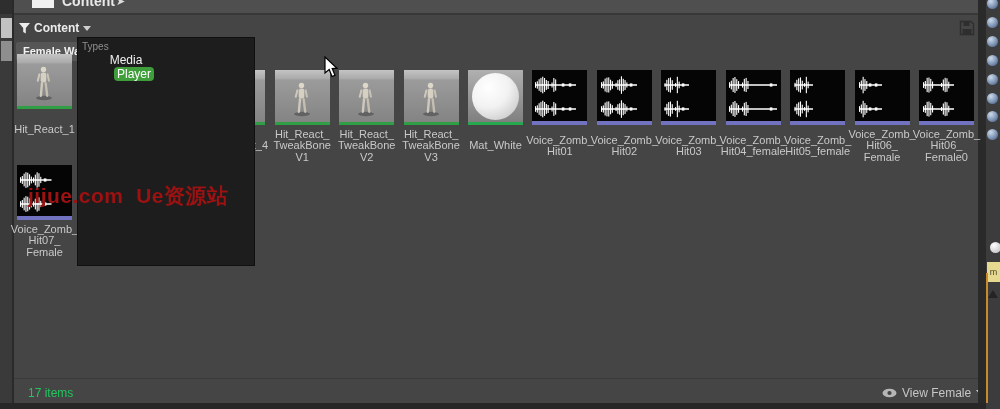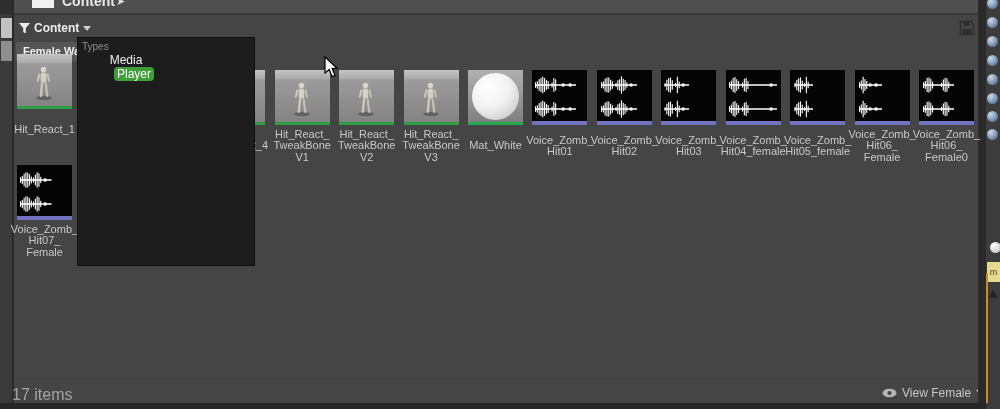--- a/index.html
+++ b/index.html
@@ -57,21 +57,21 @@
   .dd-header{position:absolute;left:4px;top:3px;font-size:10px;color:#8f8f8f;}
   .dd-item{position:absolute;left:20px;top:15px;font-size:12px;color:#f0f0f0;display:flex;align-items:center;flex-direction:column;}
   .dd-hl{background:#3f9e3a;color:#ffffff;padding:0 3px;margin-left:16px;border-radius:4px;}
 
   
   .watermark{position:absolute;left:28px;top:182px;font-size:21px;font-weight:bold;color:#9c1111;
              letter-spacing:0.5px;white-space:pre;z-index:60;}
 
   
   .status-divider{position:absolute;left:14px;top:378px;width:964px;height:1px;background:#3a3a3a;}
-  .items-count{position:absolute;left:12px;top:386px;font-size:16px;color:#a3a3a3;}
+  .items-count{position:absolute;left:28px;top:386px;font-size:12px;color:#22c55e;}
   .view-options{position:absolute;left:882px;top:385px;height:15px;display:flex;align-items:center;gap:5px;cursor:default;}
   .vo-label{font-size:12px;color:#c6c6c6;}
   .bottom-edge{position:absolute;left:0;top:403px;width:986px;height:6px;background:#272727;z-index:70;}
 
   
   .right-divider{position:absolute;left:978px;top:0;width:8px;height:409px;background:#2a2a2a;}
   .right-strip{position:absolute;left:986px;top:0;width:14px;height:409px;background:#3c3c3c;}
   .orb{position:absolute;left:1px;width:11px;height:11px;border-radius:50%;
        background:radial-gradient(circle at 35% 30%,#cdd9e8 0%,#7d94b5 55%,#3c4f6e 100%);}
   .white-orb{position:absolute;left:4px;top:242px;width:11px;height:11px;border-radius:50%;
@@ -497,20 +497,21 @@
     </div>
 
   <div class="type-dropdown">
     <div class="dd-header">Types</div>
     <div class="dd-item">
       <span>Media</span>
       <span class="dd-hl">Player</span>
     </div>
   </div>
 
+  <div class="watermark">jijue.com  Ue资源站</div>
 
   <div class="status-divider"></div>
   <div class="items-count">17 items</div>
   <div class="view-options">
     <svg width="15" height="10" viewBox="0 0 15 10">
       <ellipse cx="7.5" cy="5" rx="7" ry="4.3" fill="#b6b6b6"></ellipse>
       <circle cx="7.5" cy="5" r="2.1" fill="#454545"></circle>
     </svg>
     <span class="vo-label">View Female</span>
     <span class="caret-down"></span>

